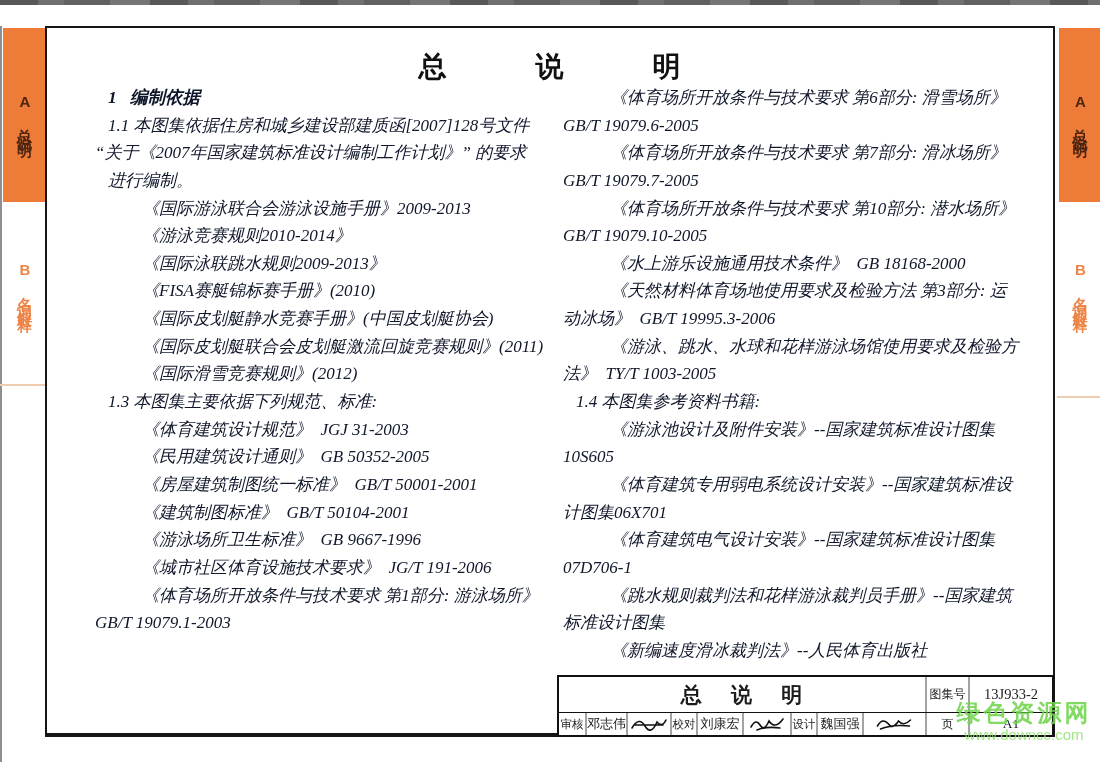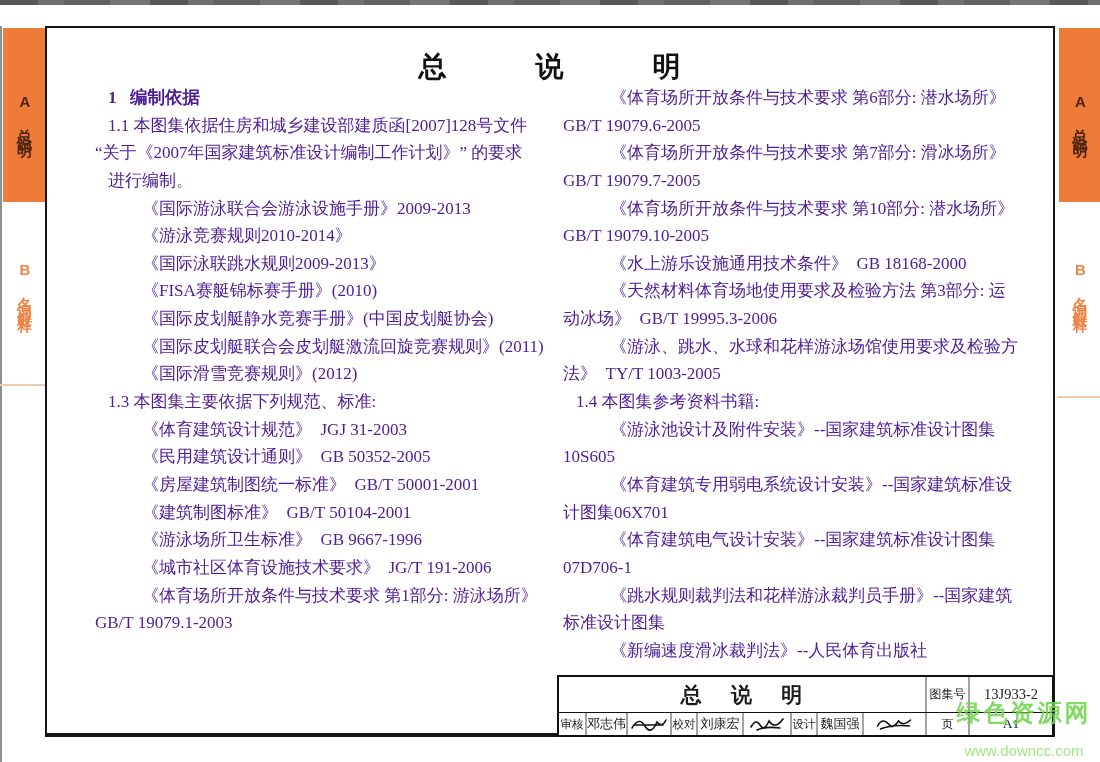--- a/index.html
+++ b/index.html
@@ -45,21 +45,21 @@
   .main-title{
     position:absolute;left:45px;top:48px;width:1010px;text-align:center;
     font-size:28px;font-weight:bold;word-spacing:36px;letter-spacing:1px;color:#111;
     white-space:pre;
   }
 
   
   .col{position:absolute;top:84px;}
   .col-left{left:95px;width:462px;}
   .col-right{left:563px;width:460px;}
-  .line{height:27.65px;line-height:27.65px;font-size:17px;white-space:pre;color:#4c1d95;}
+  .line{height:27.65px;line-height:27.65px;font-size:17px;white-space:pre;color:#0f172a;font-style:italic;}
   .ind1{padding-left:13px;}
   .ind2{padding-left:47px;}
   .heading{font-weight:bold;font-size:17.5px;}
 
   
   .titleblock{
     position:absolute;left:557px;top:675px;width:497px;height:62px;
     box-sizing:border-box;border:2px solid #111;background:#fff;
     display:flex;flex-direction:column;
   }
@@ -84,21 +84,21 @@
   .watermark{
     position:absolute;left:948px;top:701px;width:152px;text-align:center;
     pointer-events:none;line-height:1.0;
   }
   .wm1{
     font-family:"Liberation Sans","DejaVu Sans",sans-serif;font-weight:bold;
     font-size:24px;letter-spacing:3px;color:rgba(113,212,77,0.88);white-space:pre;
   }
   .wm2{
     font-family:"Liberation Sans","DejaVu Sans",sans-serif;
-    font-size:15px;color:rgba(146,224,114,0.85);margin-top:18px;white-space:pre;
+    font-size:15px;color:rgba(146,224,114,0.85);margin-top:2px;white-space:pre;
   }
 </style>
 </head>
 <body>
 
 <div class="canvas">
 
   <div class="top-strip"></div>
   <div class="left-edge"></div>
 
@@ -138,21 +138,21 @@
       <div class="line ind2">《体育建筑设计规范》  JGJ 31-2003</div>
       <div class="line ind2">《民用建筑设计通则》  GB 50352-2005</div>
       <div class="line ind2">《房屋建筑制图统一标准》  GB/T 50001-2001</div>
       <div class="line ind2">《建筑制图标准》  GB/T 50104-2001</div>
       <div class="line ind2">《游泳场所卫生标准》  GB 9667-1996</div>
       <div class="line ind2">《城市社区体育设施技术要求》  JG/T 191-2006</div>
       <div class="line ind2">《体育场所开放条件与技术要求 第1部分: 游泳场所》</div>
       <div class="line ind0">GB/T 19079.1-2003</div>
     </div>
   <div class="col col-right">
-      <div class="line ind2">《体育场所开放条件与技术要求 第6部分: 潜水场所》</div>
+      <div class="line ind2">《体育场所开放条件与技术要求 第6部分: 滑雪场所》</div>
       <div class="line ind0">GB/T 19079.6-2005</div>
       <div class="line ind2">《体育场所开放条件与技术要求 第7部分: 滑冰场所》</div>
       <div class="line ind0">GB/T 19079.7-2005</div>
       <div class="line ind2">《体育场所开放条件与技术要求 第10部分: 潜水场所》</div>
       <div class="line ind0">GB/T 19079.10-2005</div>
       <div class="line ind2">《水上游乐设施通用技术条件》  GB 18168-2000</div>
       <div class="line ind2">《天然材料体育场地使用要求及检验方法 第3部分: 运</div>
       <div class="line ind0">动冰场》  GB/T 19995.3-2006</div>
       <div class="line ind2">《游泳、跳水、水球和花样游泳场馆使用要求及检验方</div>
       <div class="line ind0">法》  TY/T 1003-2005</div>

